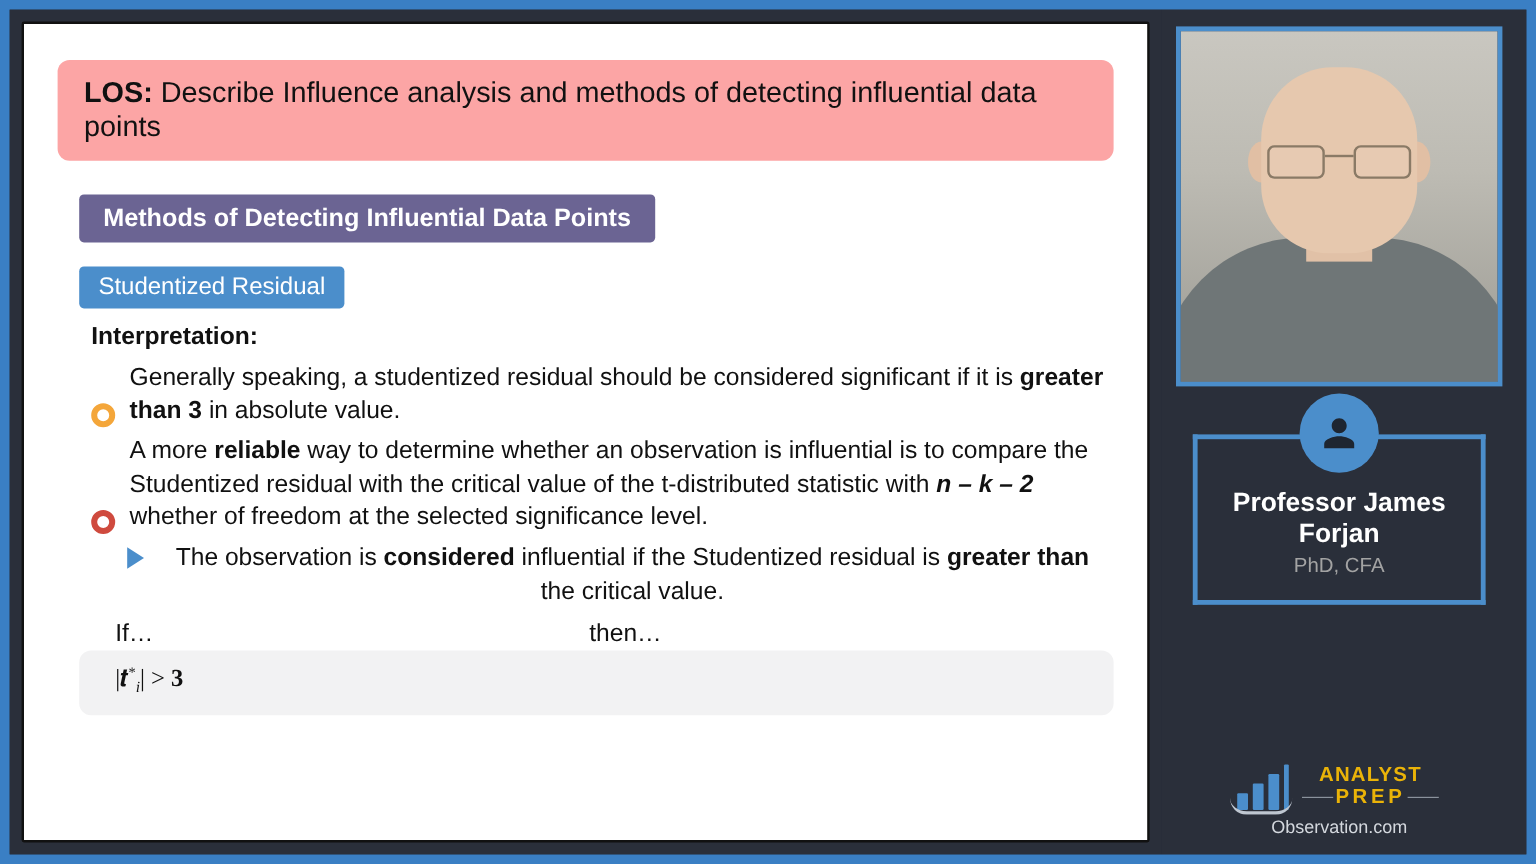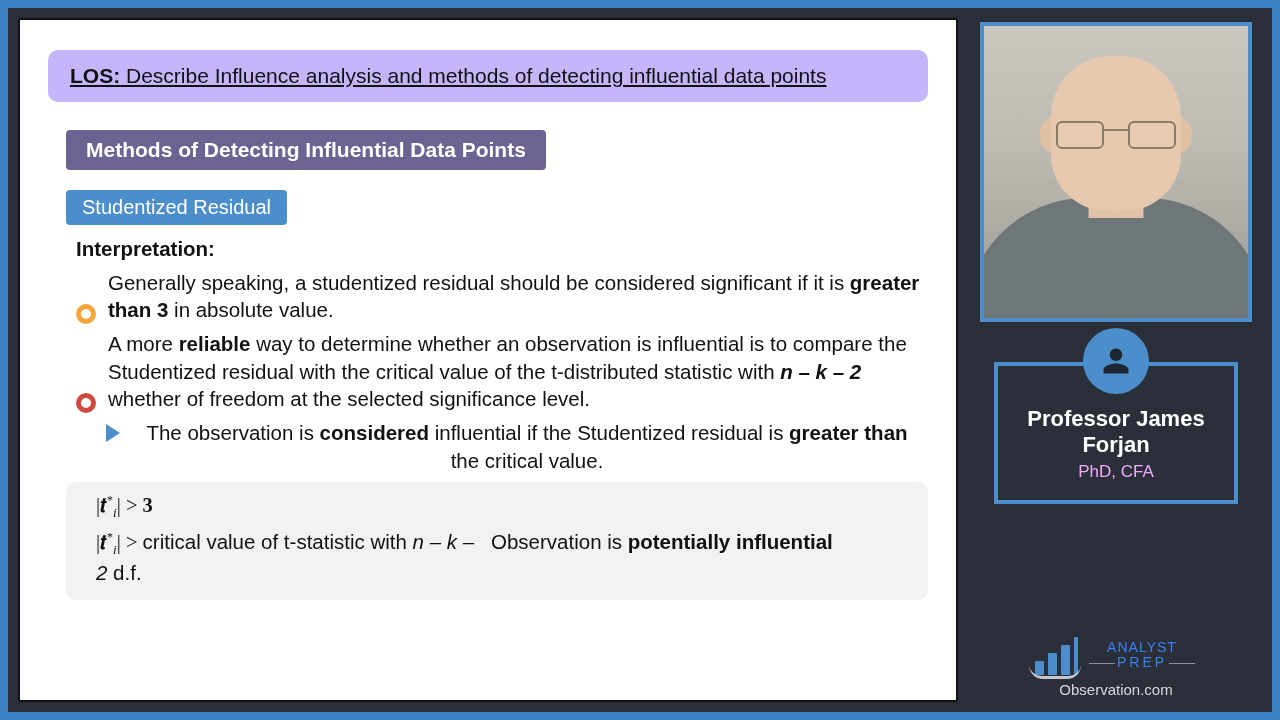--- a/index.html
+++ b/index.html
@@ -21,26 +21,25 @@
   .slide {
     width: 100%;
     height: 100%;
     background: #fff;
     border: 2px solid #111;
     border-radius: 2px;
     padding: 30px 28px 14px 28px;
     position: relative;
   }
   .los-box {
-    background: #c4b5fd;
+    background: #fca5a5;
     border-radius: 10px;
     padding: 14px 22px;
-    font-size: 21px;
+    font-size: 24px;
     color: #111;
-    text-decoration: underline;
   }
   .los-box .los-label { font-weight: 700; }
   .section-title {
     display: inline-block;
     background: #6b6493;
     color: #fff;
     font-weight: 700;
     font-size: 21px;
     padding: 8px 20px;
     border-radius: 4px;
@@ -196,21 +195,21 @@
     content: "";
     position: absolute;
     top: 0;
     width: 92px;
     height: 4px;
     background: #4b8ecb;
   }
   .name-frame::before { left: -4px; }
   .name-frame::after { right: -4px; }
   .prof-name { font-size: 22px; font-weight: 700; color: #fff; }
-  .prof-cred { font-size: 17px; color: #f0abfc; margin-top: 4px; }
+  .prof-cred { font-size: 17px; color: #a3a3a3; margin-top: 4px; }
   .logo-block {
     margin-top: auto;
     text-align: center;
     padding-bottom: 4px;
   }
   .logo {
     display: flex; align-items: center; justify-content: center; gap: 8px;
     margin-bottom: 6px;
   }
   .logo-bars {
@@ -219,21 +218,21 @@
   }
   .logo-bars .bar { width: 9px; background: #4b8ecb; border-radius: 1px; }
   .logo-bars .b1 { height: 14px; }
   .logo-bars .b2 { height: 22px; }
   .logo-bars .b3 { height: 30px; }
   .logo-bars .b4 { height: 38px; background: #2a2f3a; border: 2px solid #4b8ecb; width: 3px; }
   .logo-bars .swoosh {
     position: absolute; left: -6px; bottom: -4px; width: 52px; height: 14px;
     border-bottom: 3px solid #bfc7d1; border-radius: 0 0 40px 40px;
   }
-  .logo-text { color: #3b82f6; font-size: 14px; letter-spacing: 2px; line-height: 1.05; font-weight: 400; }
+  .logo-text { color: #eab308; font-size: 17px; letter-spacing: 2px; line-height: 1.05; font-weight: 700; }
   .logo-text .row1 { letter-spacing: 1px; }
   .logo-text .row2 { letter-spacing: 3px; }
   .logo-text .prep-line { display: inline-block; width: 26px; height: 1px; background: #8a929c; vertical-align: middle; margin: 0 2px; }
   .site-url { color: #d4d8de; font-size: 15px; }
 </style>
 </head>
 <body>
 
 <div class="slide-area">
   <div class="slide">
@@ -264,31 +263,27 @@
       </div>
 
       <div class="sub-row">
         <div class="tri"></div>
         <div>
           <span>The observation is </span><b>considered</b><span> influential if the Studentized residual is </span><b>greater than</b><span> the critical value.</span>
         </div>
       </div>
 
       <div class="table-wrap">
+        <div class="table-head">
+          <div class="col1">If…</div>
+          <div class="col2">then…</div>
+        </div>
         <div class="table-body">
           <div class="trow">
             <div class="col1 math" id="cond0">|𝒕<span style="font-size:12px;vertical-align:super">*</span><sub style="font-style:italic;font-size:13px">i</sub>| &gt; <b>3</b></div>
-          </div>
-          <div class="trow">
-            <div class="col1">
-              <span class="math" id="cond1">|𝒕<span style="font-size:12px;vertical-align:super">*</span><sub style="font-style:italic;font-size:13px">i</sub>| &gt; </span><span>critical value of t-statistic with </span><i>n – k – 2</i><span> d.f.</span>
-            </div>
-            <div class="col2">
-              <span>Observation is </span><b>potentially influential</b>
-            </div>
           </div>
         </div>
       </div>
 
     </div>
   </div>
 </div>
 
 <div class="sidebar">
   <div class="video-frame">

